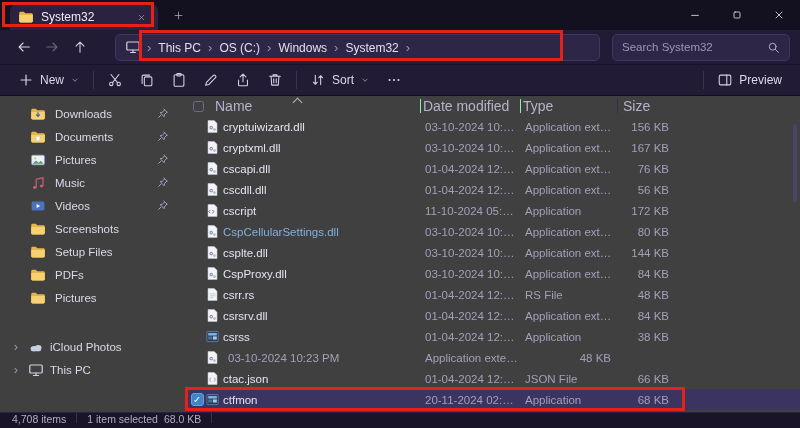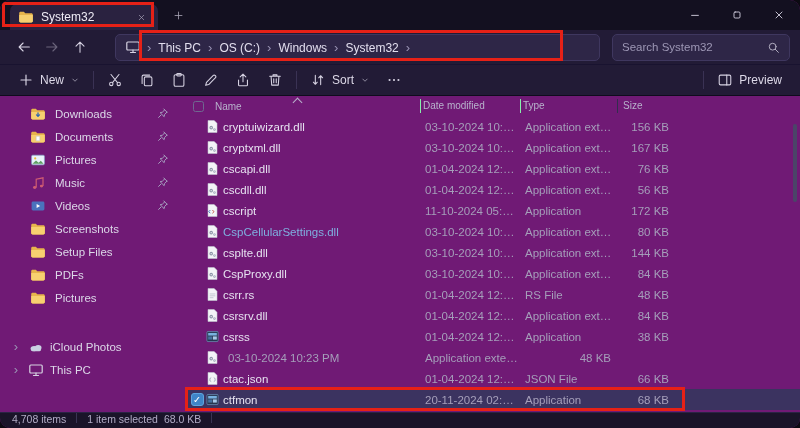--- a/index.html
+++ b/index.html
@@ -1,17 +1,17 @@
 <!DOCTYPE html>
 <html><head>
 <meta charset="utf-8">
 <style>
   * { margin:0; padding:0; box-sizing:border-box; font-family:"Liberation Sans","DejaVu Sans",sans-serif; }
   html,body { width:800px; height:428px; overflow:hidden; background:#0c0a12; }
-  .window { position:absolute; inset:0; width:800px; height:428px; background:#701a75; color:#e8e5f0; overflow:hidden;border-radius:10px; }
+  .window { position:absolute; inset:0; width:800px; height:428px; background:#404040; color:#e8e5f0; overflow:hidden; }
 
   
   .titlebar { height:30px; background:#131020; display:flex; align-items:flex-end; }
   .tab { height:26px; width:148px; margin-left:10px; background:#2a2240; border-radius:7px 7px 0 0;
          display:flex; align-items:center; padding:0 8px; gap:7px; font-size:12px; color:#efecf6; }
   .tab-title { flex:1; overflow:hidden; white-space:nowrap; }
   .tab-close, .newtab { width:18px; height:18px; display:flex; align-items:center; justify-content:center; opacity:.75; }
   .tab-close svg, .newtab svg { width:9px; height:9px; }
   .newtab { margin-left:8px; margin-bottom:4px; width:24px; height:22px; }
   .newtab svg { width:11px; height:11px; }
@@ -51,21 +51,21 @@
   .side-item { height:23px; display:flex; align-items:center; gap:9px; padding-left:30px; font-size:11.5px; color:#dcd8e8; }
   .side-item .icon16 { flex:0 0 16px; }
   .pin { margin-left:auto; margin-right:16px; width:13px; height:13px; }
   .pin svg { width:13px; height:13px; }
   .tree-group { margin-top:26px; }
   .tree-item { padding-left:10px; gap:6px; }
   .tree-chev { width:12px; color:#9a94b4; font-size:13px; text-align:center; }
 
   .list { flex:1; position:relative; overflow:hidden; }
   .grid-cols { display:grid; grid-template-columns:16px 18px 197px 100px 97px 58px; align-items:center; padding-left:4px; }
-  .lheader { height:20px; font-size:10px; color:#b8b2cc; position:relative; }
+  .lheader { height:20px; font-size:14px; color:#b8b2cc; position:relative; }
   .hname { grid-column:2 / 4; padding-left:10px; }
   .hdate, .htype { border-left:1px solid #86efac; padding-left:2px; height:14px; line-height:14px; }
   .hsize { border-left:1px solid #332c4e; padding-left:5px; height:14px; line-height:14px; }
   .hcb { width:11px; height:11px; border:1px solid #6f6890; border-radius:2.5px; margin-left:2px; }
   .sortchev { position:absolute; left:108px; top:1px; width:9px; height:8px; }
   .sortchev::before { content:""; position:absolute; left:1px; top:2px; width:6px; height:6px;
                       border-left:1.4px solid #b8b2cc; border-top:1.4px solid #b8b2cc; transform:rotate(45deg); }
 
   .row { height:21px; font-size:11.5px; color:#e6e2f0; }
   .row.selected { background:#3b3360; }

